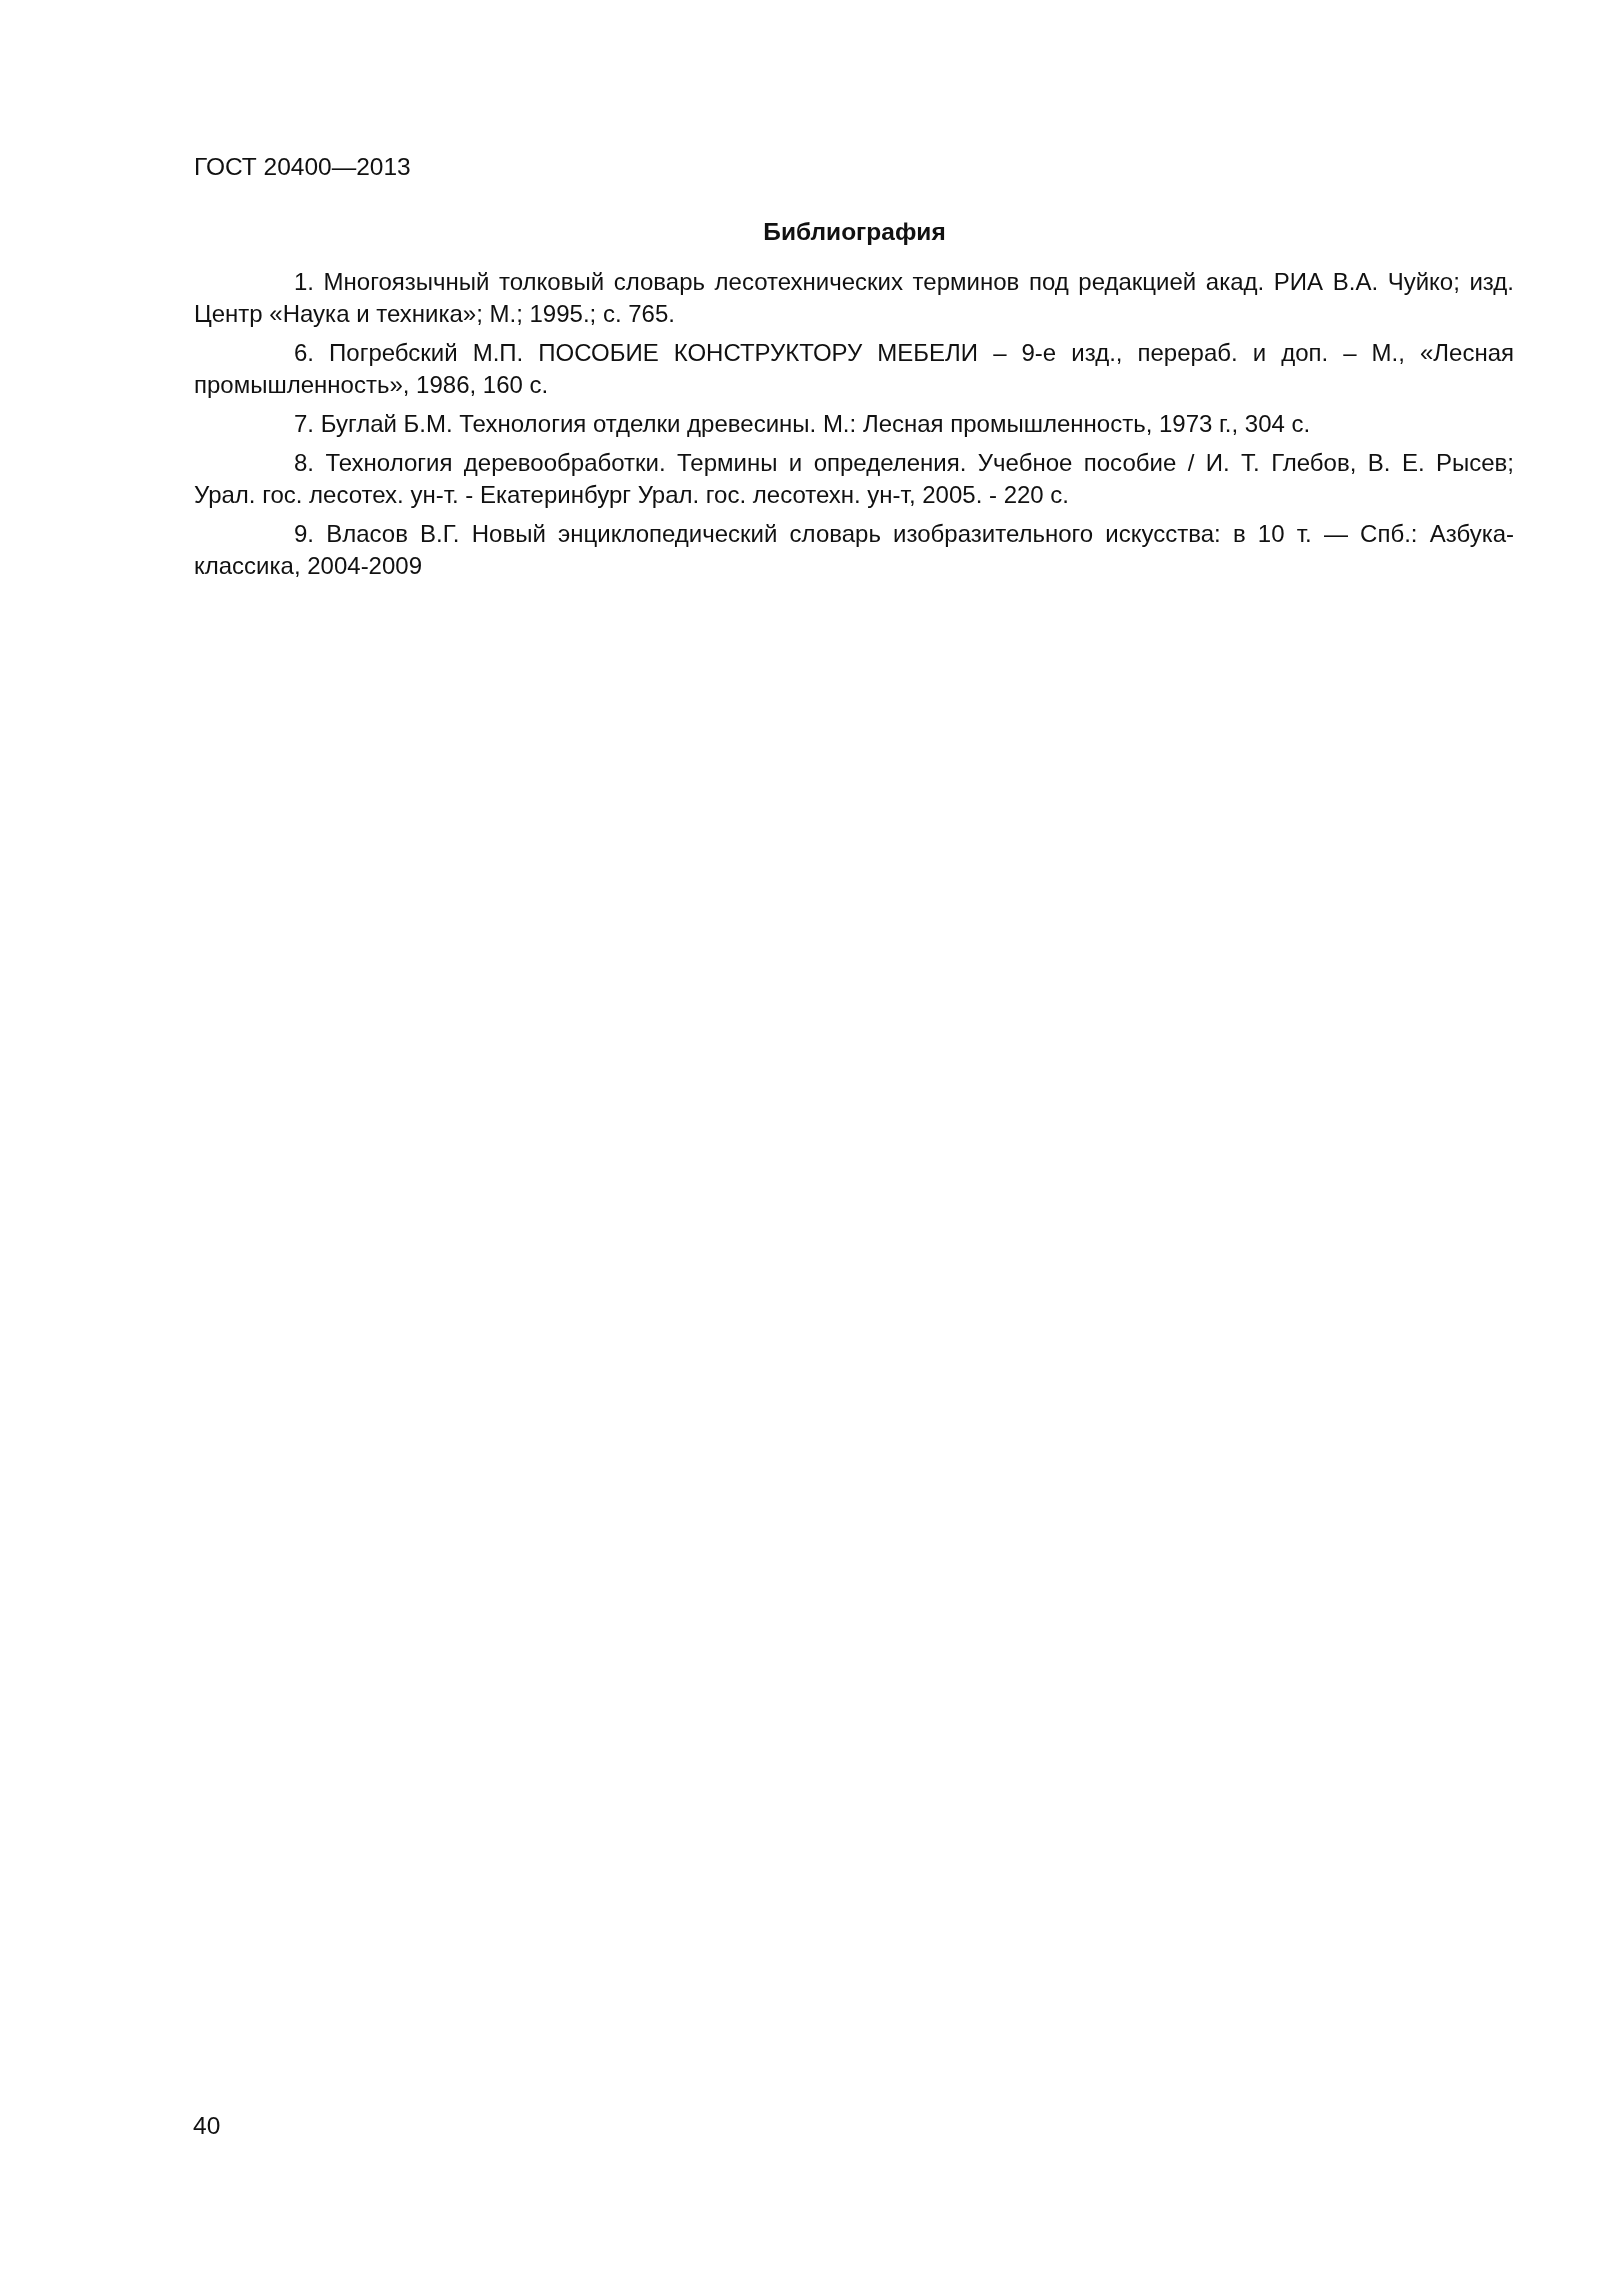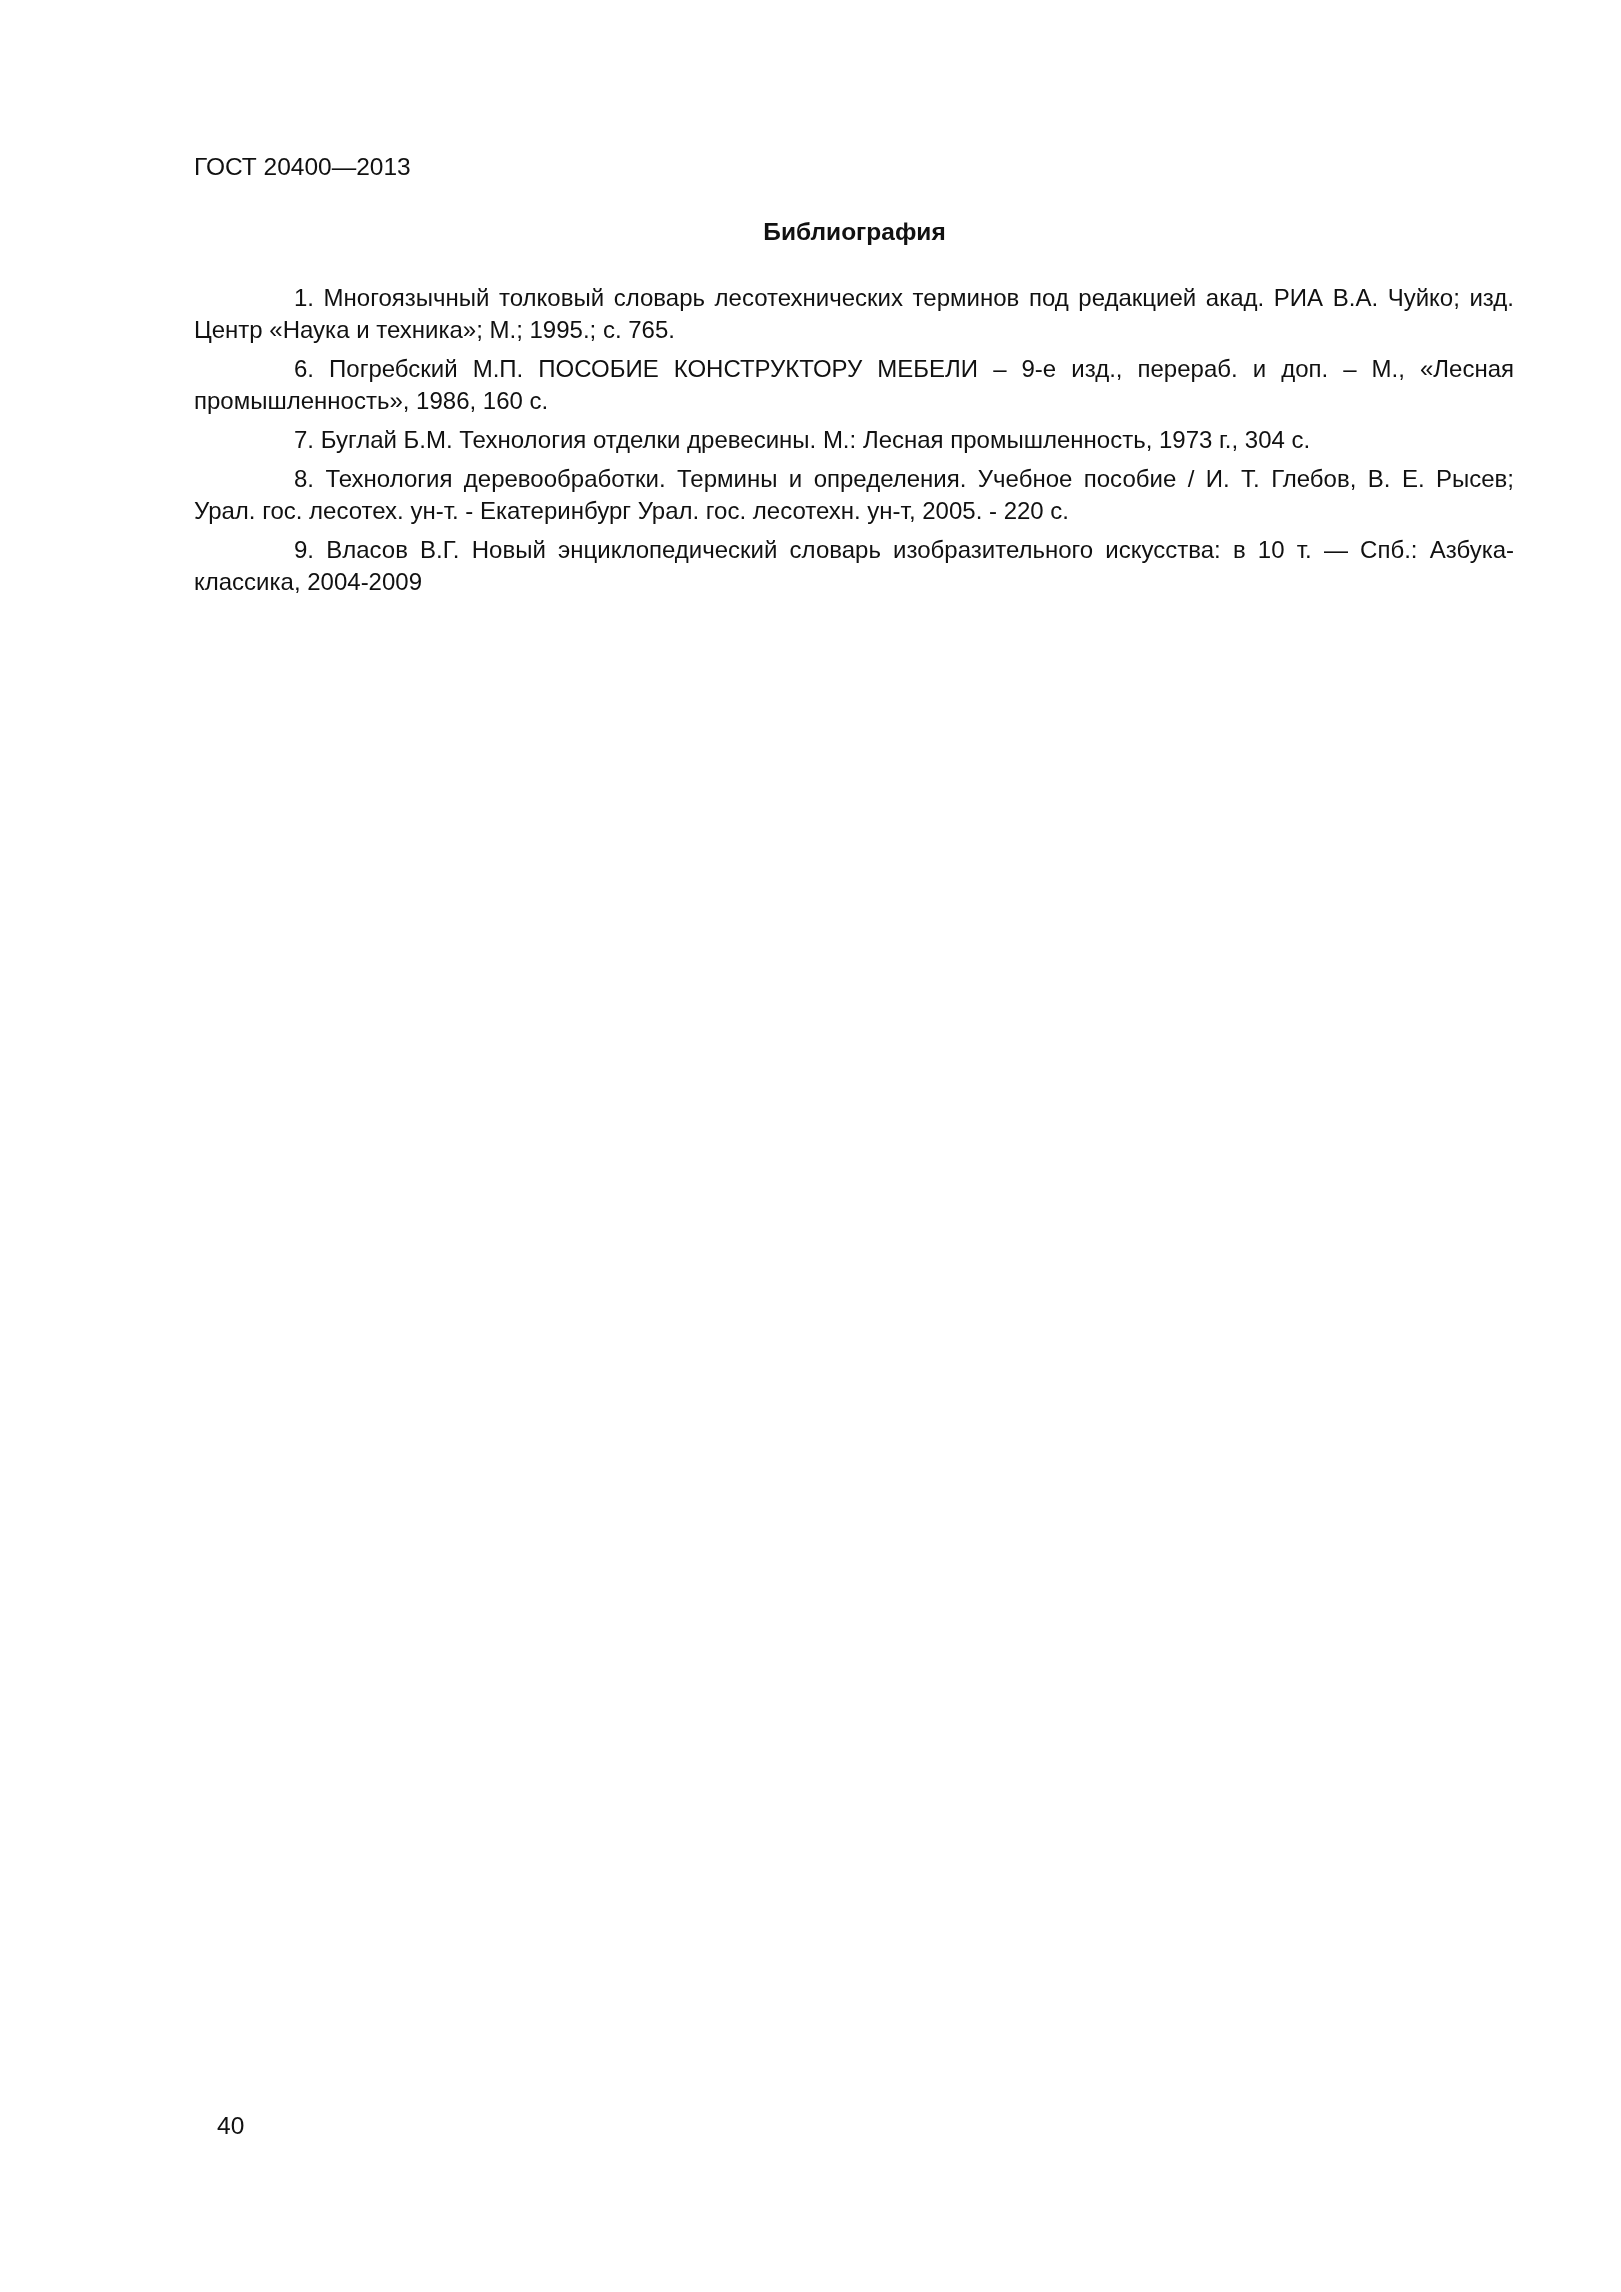--- a/index.html
+++ b/index.html
@@ -1,22 +1,22 @@
 <!DOCTYPE html>
 <html><head>
 <meta charset="utf-8">
 <style>
   html, body { margin: 0; padding: 0; background: #ffffff; }
   body { width: 1621px; height: 2293px; position: relative; overflow: hidden;
          font-family: "Liberation Sans", sans-serif; color: #111; }
   .header { position: absolute; left: 194px; top: 153px; font-size: 24.5px; font-weight: normal; }
   .title { position: absolute; left: 0; width: 1709px; top: 218px; text-align: center; font-size: 24.5px; font-weight: bold; }
-  .biblio { position: absolute; left: 194px; top: 282px; width: 1320px; margin: 0; padding: 0; list-style: none; }
+  .biblio { position: absolute; left: 194px; top: 266px; width: 1320px; margin: 0; padding: 0; list-style: none; }
   .entry { font-size: 24px; line-height: 32px; text-align: justify; text-indent: 100px; margin: 0 0 6.9px 0; }
-  .pagenum { position: absolute; left: 193px; top: 2112px; font-size: 24.5px; margin-left: 24px; }
+  .pagenum { position: absolute; left: 193px; top: 2112px; font-size: 24.5px; }
 </style>
 </head>
 <body>
 
 <div class="header">ГОСТ 20400—2013</div>
 <div class="title">Библиография</div>
 
 <ol class="biblio">
   <li class="entry">1. Многоязычный толковый словарь лесотехнических терминов под редакцией акад. РИА В.А. Чуйко; изд. Центр «Наука и техника»; М.; 1995.; с. 765.</li>
   <li class="entry">6. Погребский М.П. ПОСОБИЕ КОНСТРУКТОРУ МЕБЕЛИ – 9-е изд., перераб. и доп. – М., «Лесная промышленность», 1986, 160 с.</li>

